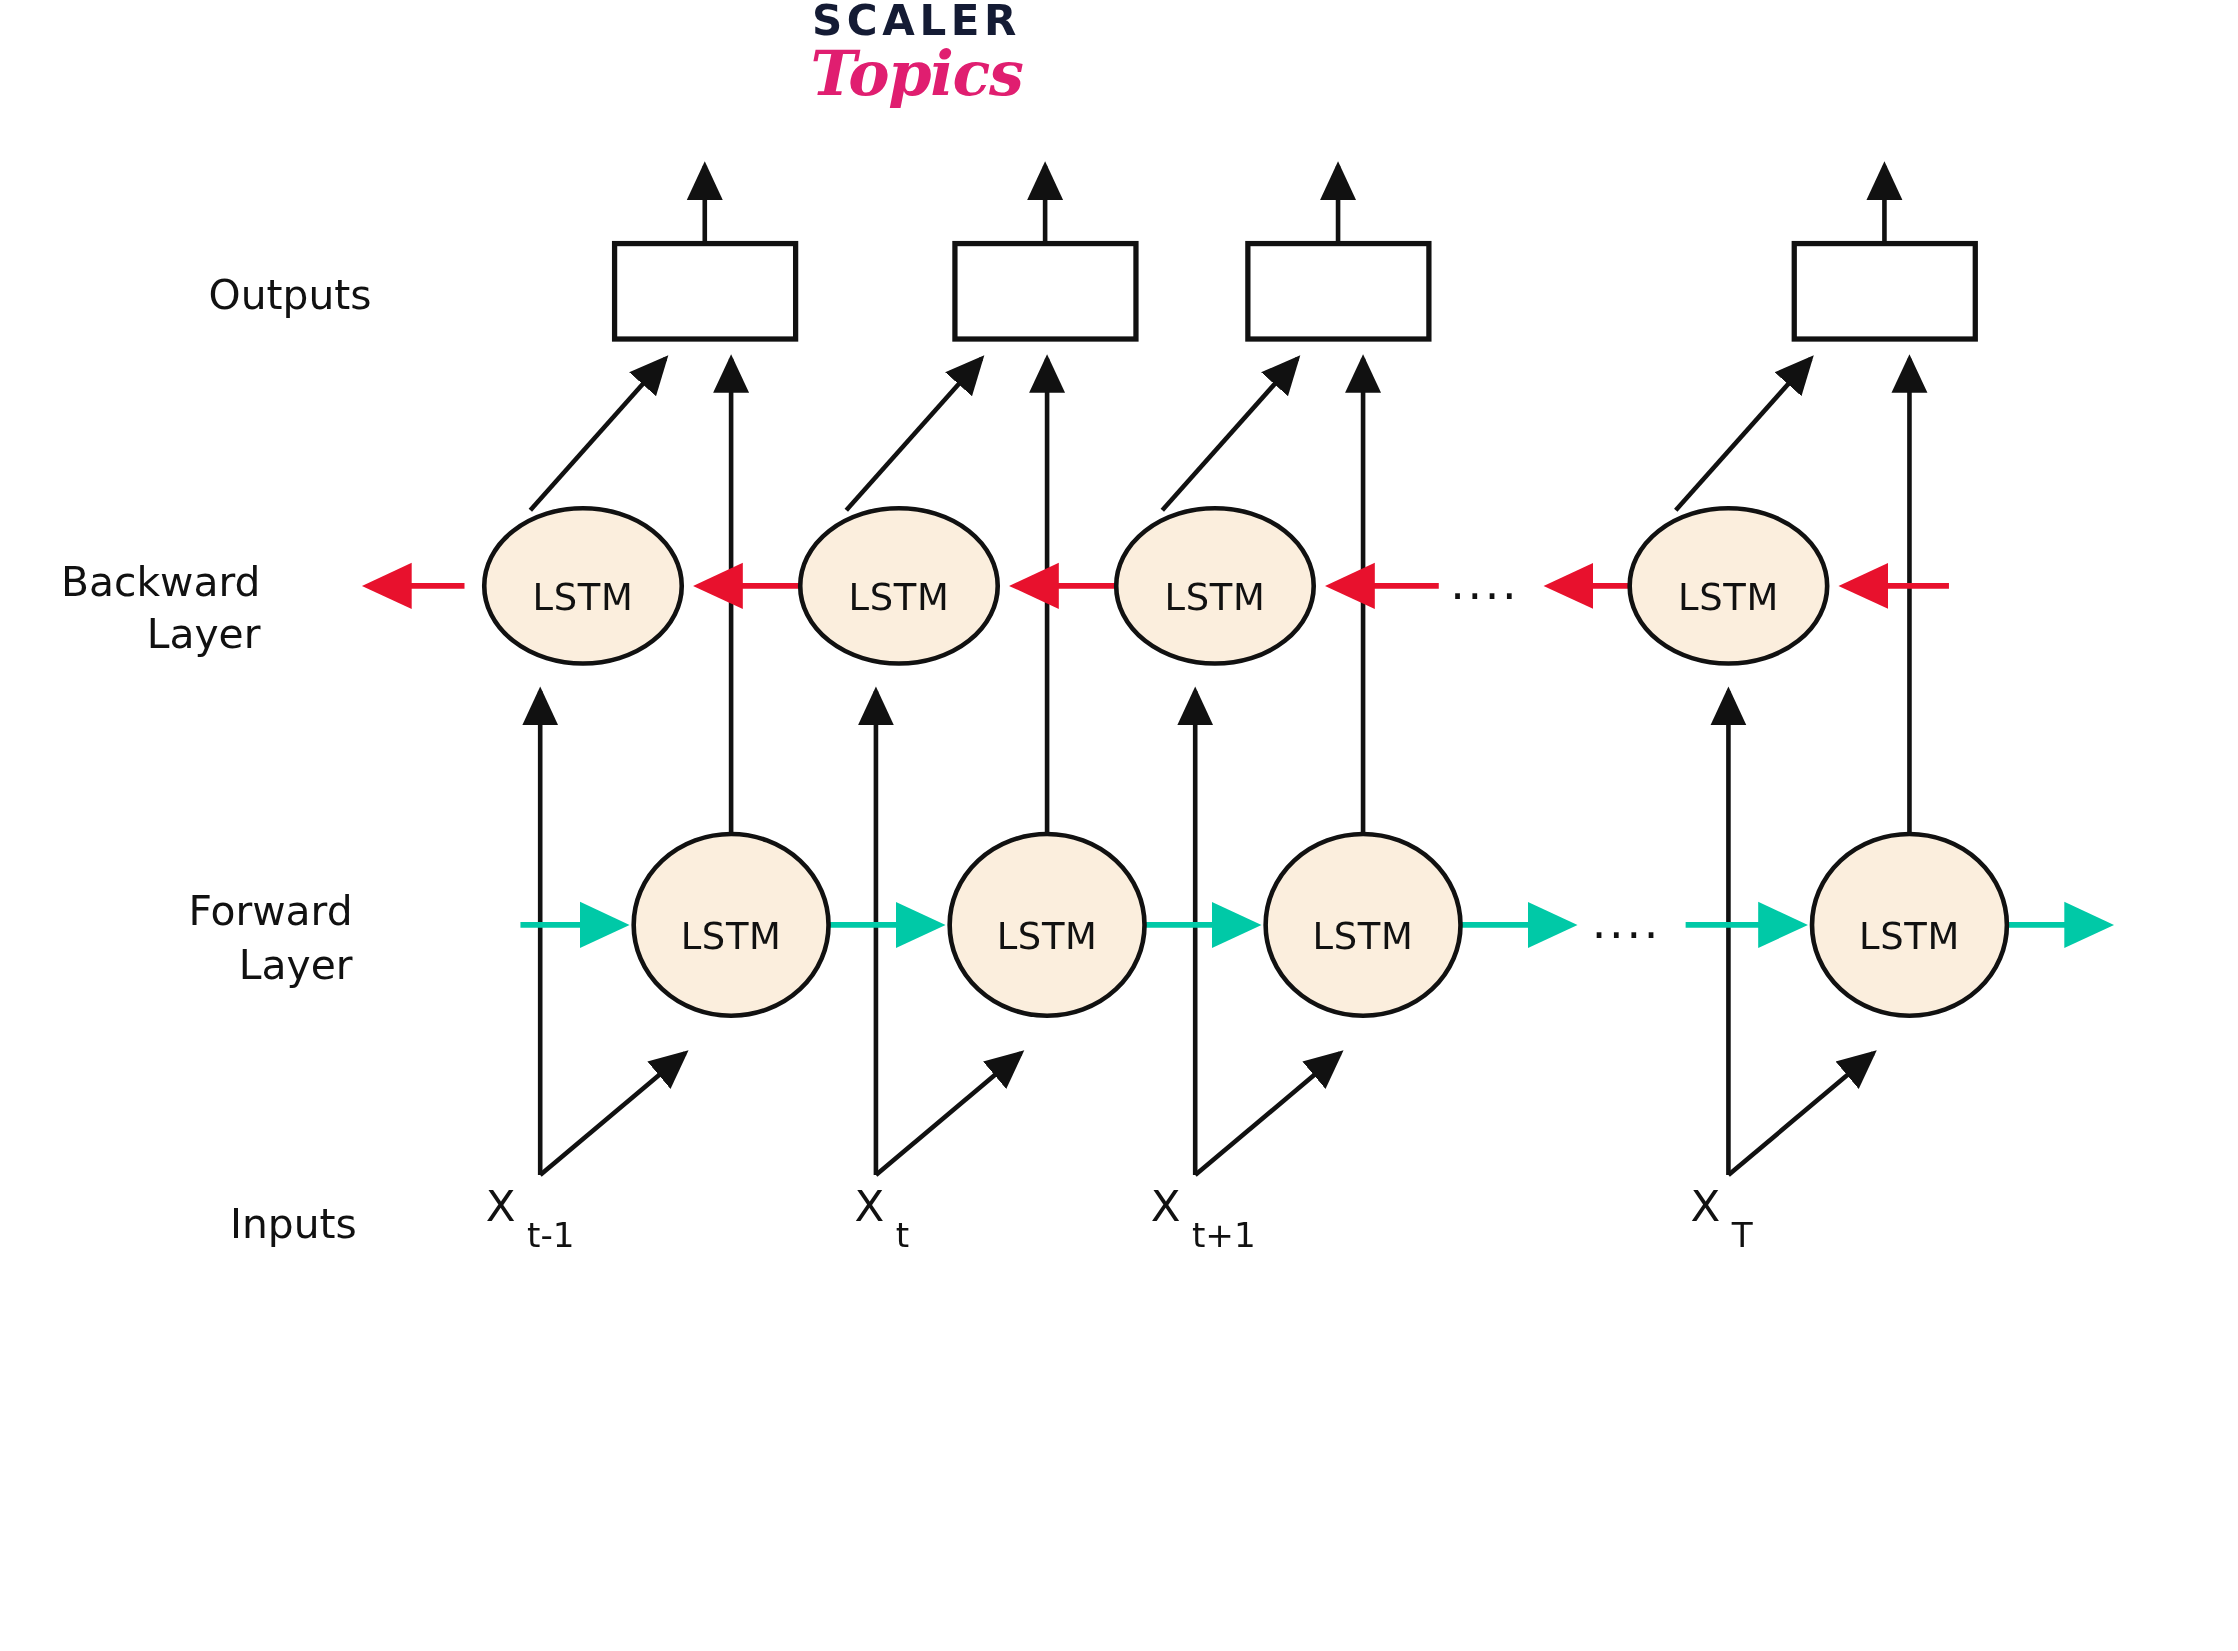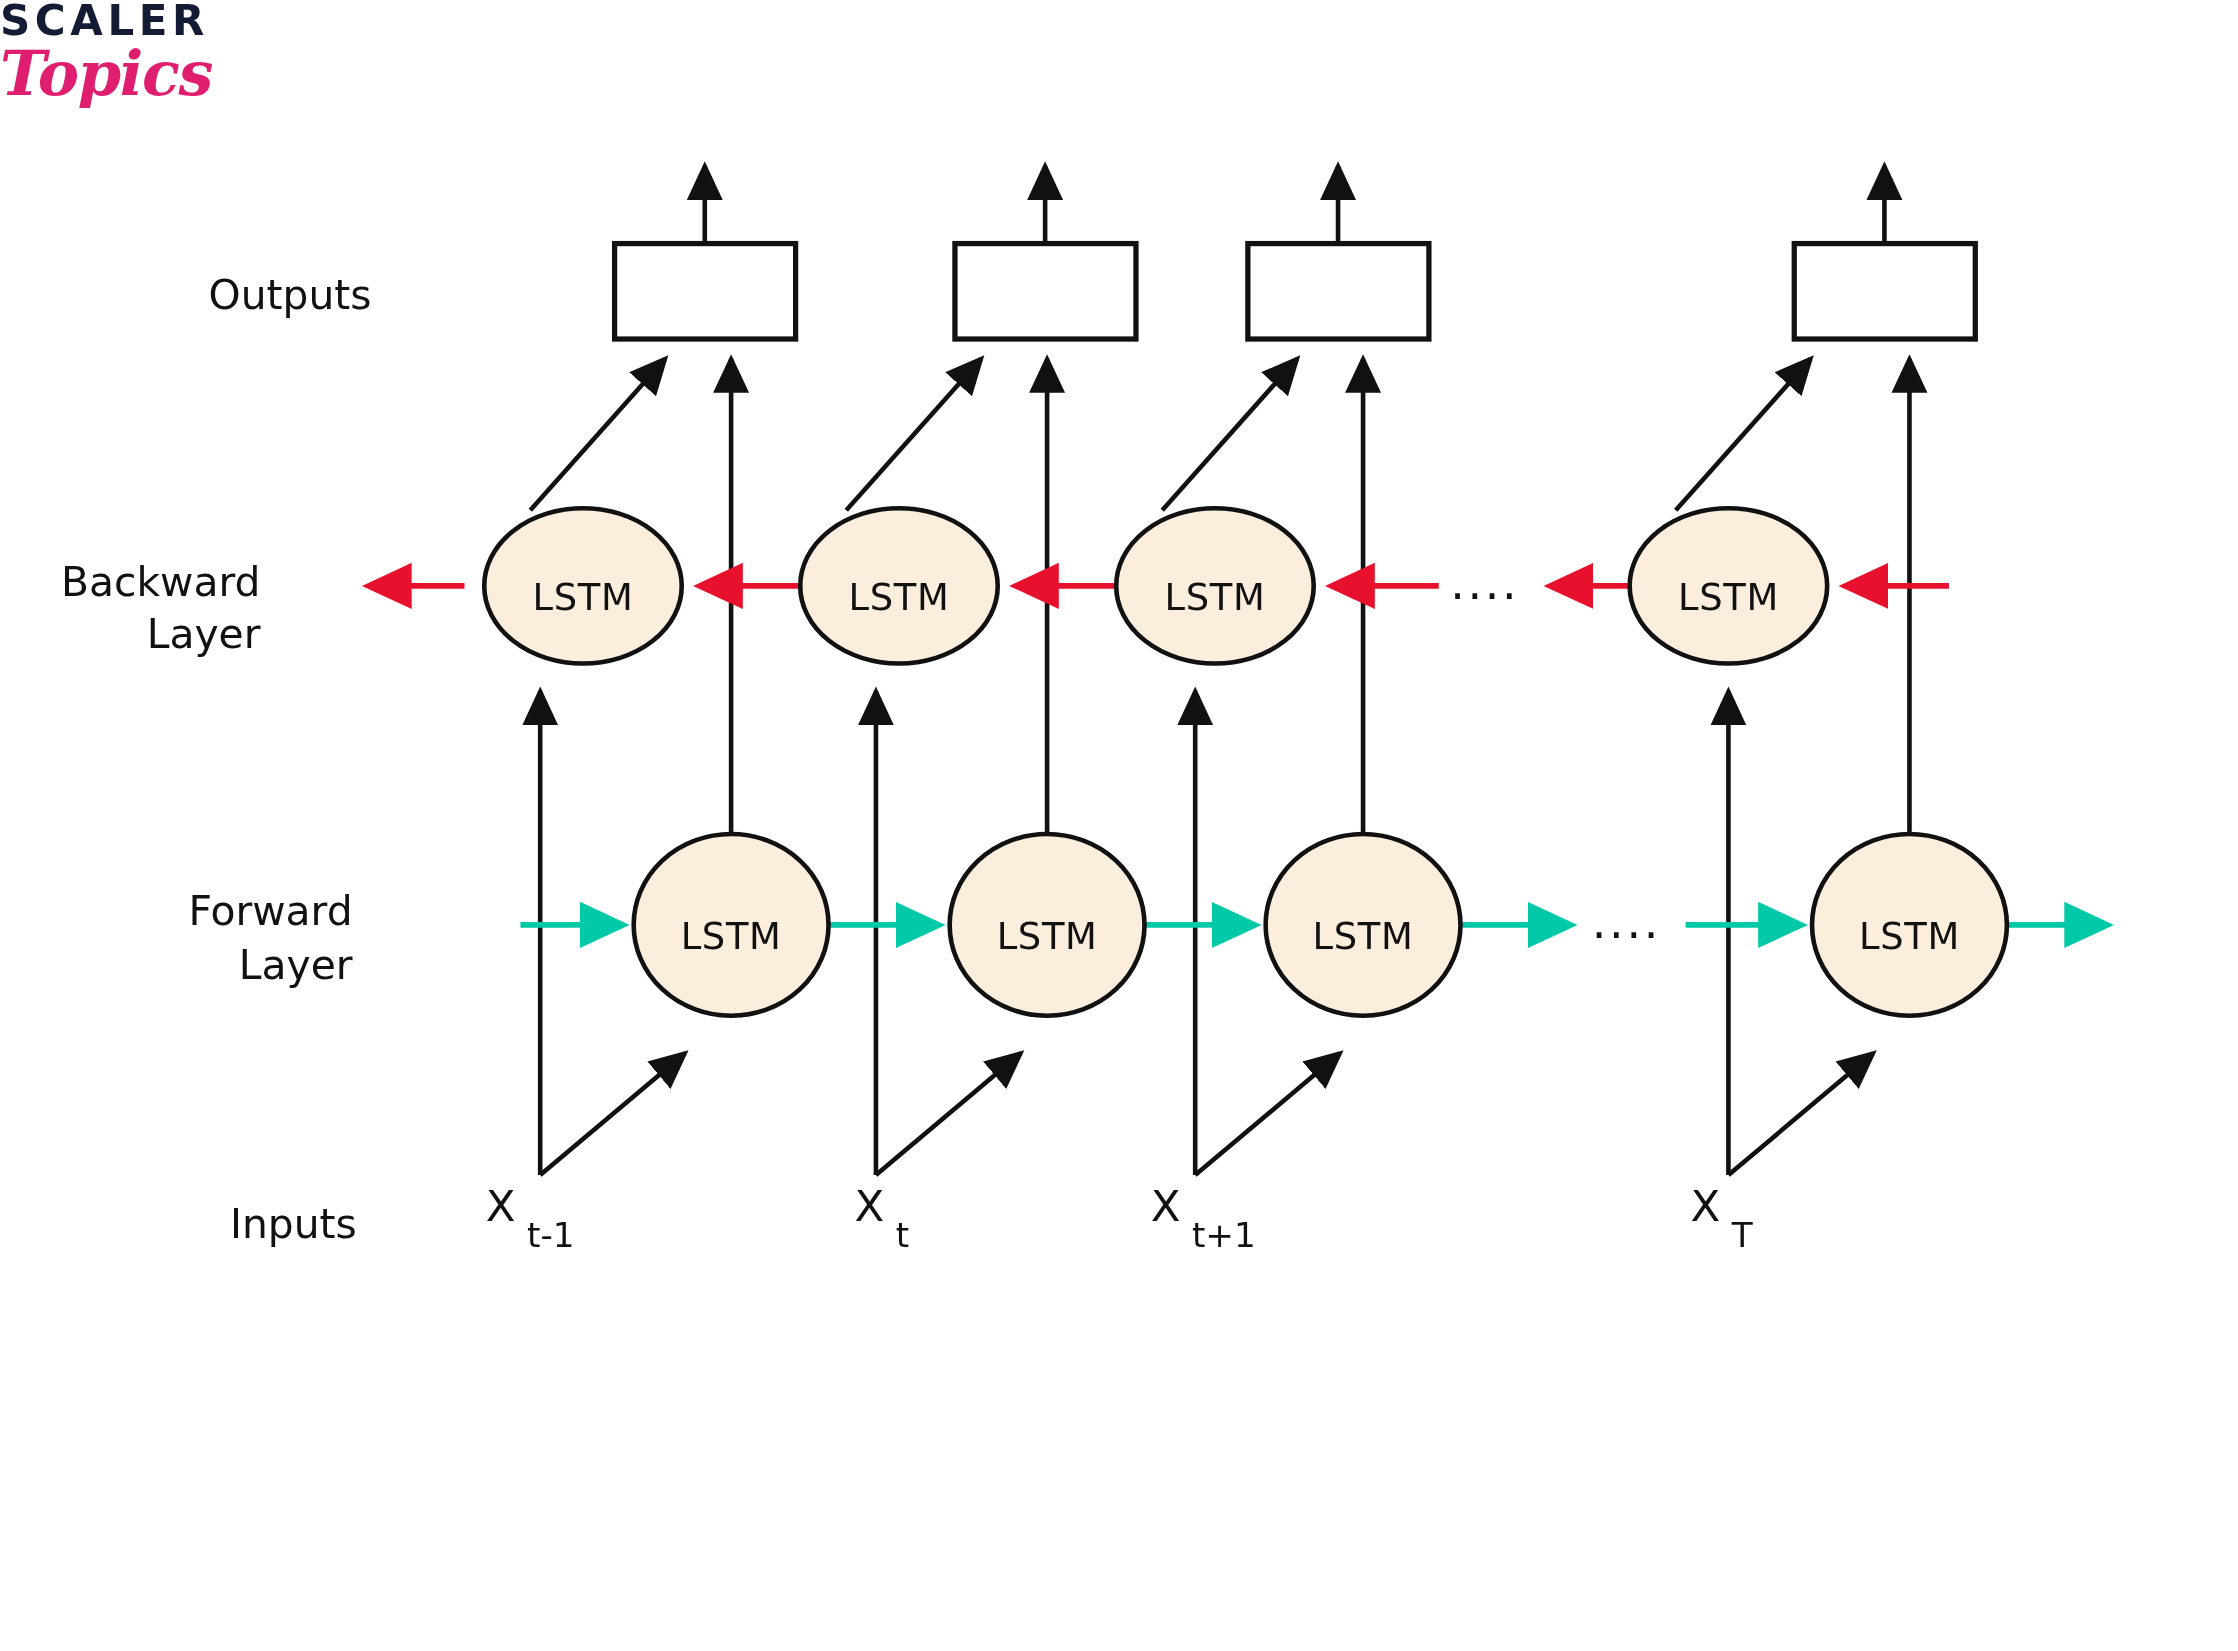--- a/index.html
+++ b/index.html
@@ -4,21 +4,21 @@
 <style>
   html,body{margin:0;padding:0;background:#ffffff;}
   body{width:2239px;height:1651px;font-family:"DejaVu Sans",sans-serif;overflow:hidden;}
   #stage{position:relative;width:2239px;height:1651px;background:#fff;}
   svg#diagram{position:absolute;left:0;top:0;width:2239px;height:1651px;display:block;}
   .rowlbl{font-family:"DejaVu Sans",sans-serif;fill:#111;font-size:62px;}
   .cell-text{font-family:"DejaVu Sans",sans-serif;fill:#111;font-size:56px;letter-spacing:1px;}
   .xmain{font-family:"DejaVu Sans",sans-serif;fill:#111;font-size:66px;}
   .xsub{font-family:"DejaVu Sans",sans-serif;fill:#111;font-size:52px;}
   .dots{font-family:"DejaVu Sans",sans-serif;fill:#111;font-size:70px;letter-spacing:4px;}
-  .logo-wrap{position:absolute;left:0;top:2030;width:1833px;}
+  .logo-wrap{position:absolute;left:0;top:2030;width:1833px;text-align:center;}
   .logo-scaler{font-family:"DejaVu Sans",sans-serif;font-weight:bold;font-size:42px;
     letter-spacing:4.6px;color:#141b34;line-height:1;}
   .logo-topics{font-family:"DejaVu Serif",serif;font-style:italic;font-weight:bold;
     font-size:62px;color:#e01e70;line-height:1;margin-top:1.3px;letter-spacing:-1.3px;}
 </style>
 </head>
 <body>
 
 <div id="stage">
 

